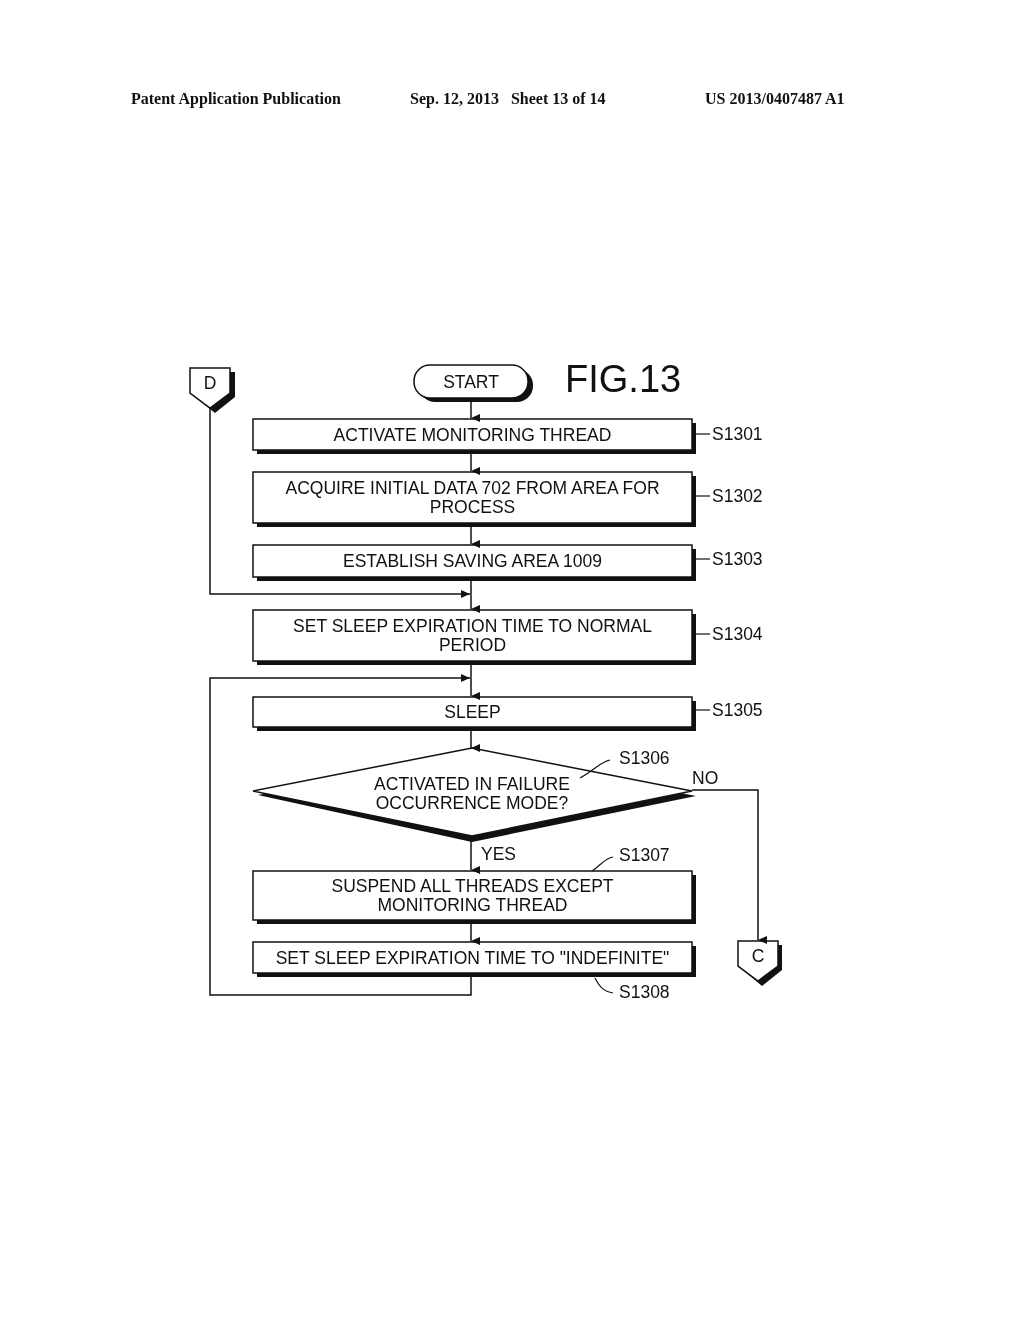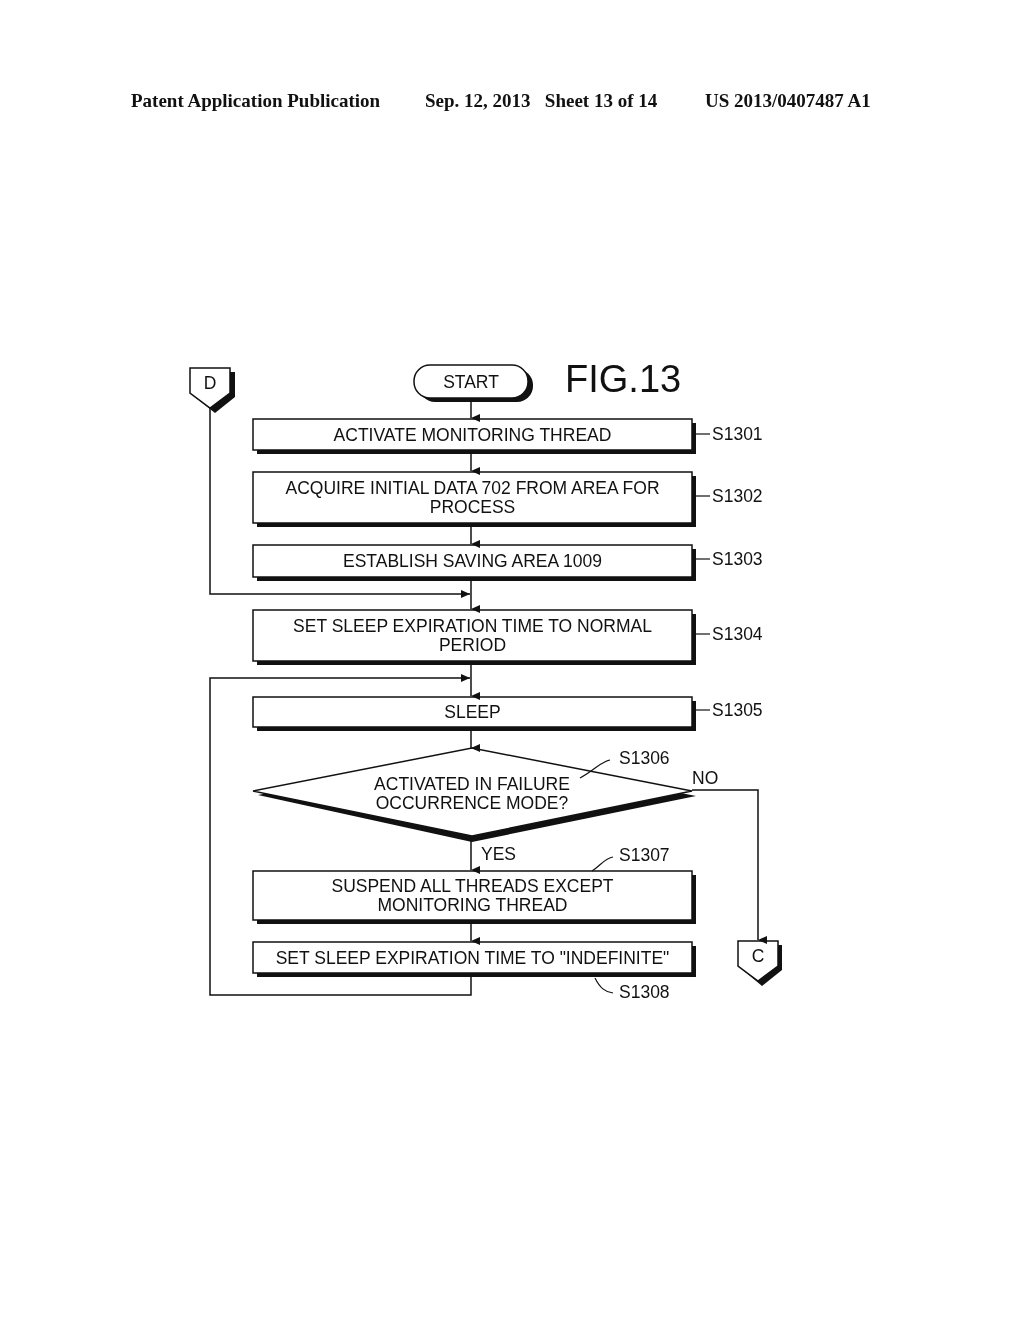--- a/index.html
+++ b/index.html
@@ -1,26 +1,26 @@
 <!DOCTYPE html>
 <html><head>
 <meta charset="utf-8">
 <style>
   html, body { margin:0; padding:0; background:#ffffff; }
   body { width:1024px; height:1320px; position:relative; overflow:hidden; }
-  .hdr { position:absolute; top:90px; font-family:"Liberation Serif", serif; font-weight:bold; font-size:19px; color:#111; white-space:nowrap; }
+  .hdr { position:absolute; top:90px; font-family:"Liberation Serif", serif; font-weight:bold; font-size:16px; color:#111; white-space:nowrap; }
   svg { position:absolute; left:0; top:0; }
   .lbl { font-family:"Liberation Sans", sans-serif; font-size:17.5px; fill:#111; }
   .fig { font-family:"Liberation Sans", sans-serif; font-size:38px; fill:#111; }
 </style>
 </head>
 <body>
 
 <div class="hdr" style="left:131px">Patent Application Publication</div>
-<div class="hdr" style="left:425px; white-space:pre">Sep. 12, 2013   Sheet 13 of 14</div>
+<div class="hdr" style="left:410px; white-space:pre">Sep. 12, 2013   Sheet 13 of 14</div>
 <div class="hdr" style="left:705px">US 2013/0407487 A1</div>
 
 <svg width="1024" height="1320" viewBox="0 0 1024 1320">
   <defs>
     <marker id="arr" markerWidth="10" markerHeight="10" refX="5" refY="9" orient="auto" markerUnits="userSpaceOnUse">
       <path d="M1,0 L5,9 L9,0 Z" fill="#111"></path>
     </marker>
     <marker id="arrR" markerWidth="10" markerHeight="10" refX="9" refY="5" orient="auto" markerUnits="userSpaceOnUse">
       <path d="M0,1 L9,5 L0,9 Z" fill="#111"></path>
     </marker>

